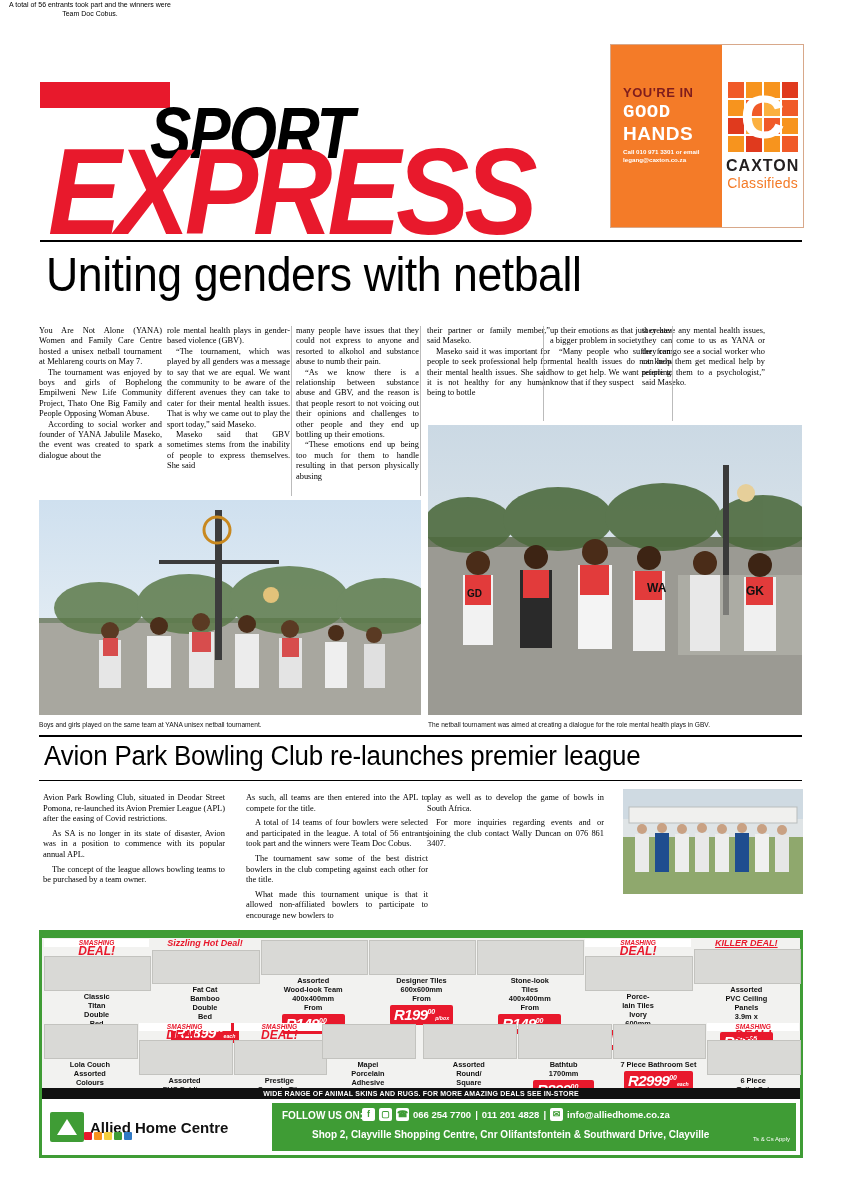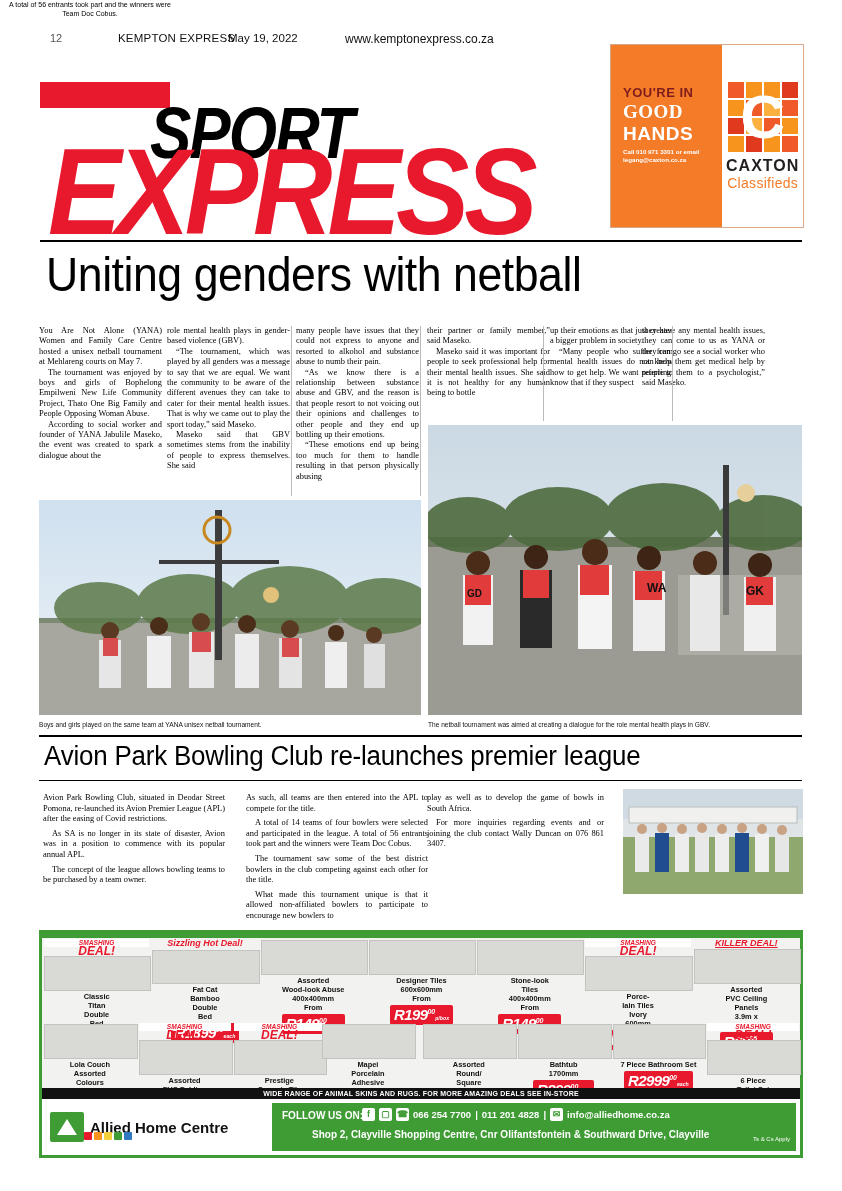--- a/index.html
+++ b/index.html
@@ -16,21 +16,21 @@
   .sportwrap{position:absolute;left:40px;top:50px;width:560px;height:180px;}
   .redbar{position:absolute;left:0px;top:32px;width:130px;height:26px;background:#e8192c;}
   .sportword{position:absolute;left:110px;top:48px;font-family:"Liberation Sans",sans-serif;font-weight:bold;font-style:italic;font-size:62px;letter-spacing:-2px;line-height:62px;color:#000;transform:scaleY(1.15);transform-origin:left top;}
   .expressword{position:absolute;left:8px;top:80px;font-family:"Liberation Sans",sans-serif;font-weight:bold;font-style:italic;font-size:110px;line-height:110px;letter-spacing:-5px;color:#e8192c;transform:scaleY(1.12);transform-origin:left top;}
 
   
   .caxad{position:absolute;left:610px;top:44px;width:192px;height:182px;border:1px solid #d8a88a;background:#fff;display:flex;}
   .caxleft{width:58%;background:#f47b28;position:relative;}
   .caxright{width:42%;background:#fff;position:relative;display:flex;flex-direction:column;align-items:center;justify-content:center;}
   .caxl1{position:absolute;left:12px;top:40px;color:#7f1d1d;font-family:"Liberation Sans",sans-serif;font-weight:bold;font-size:13px;letter-spacing:.5px;}
-  .caxl2{position:absolute;left:12px;top:56px;color:#fff;font-family:Liberation Serif, serif;font-weight:bold;font-size:19px;letter-spacing:.5px;}
+  .caxl2{position:absolute;left:12px;top:56px;color:#fff;font-family:Liberation Mono, monospace;font-weight:bold;font-size:19px;letter-spacing:.5px;}
   .caxl3{position:absolute;left:12px;top:78px;color:#fff;font-family:"Liberation Sans",sans-serif;font-weight:bold;font-size:19px;letter-spacing:.5px;}
   .caxsmall{position:absolute;left:12px;top:103px;width:95px;color:#fff;font-family:"Liberation Sans",sans-serif;font-weight:bold;font-size:6.2px;line-height:8px;}
   .cgrid{width:70px;height:70px;display:grid;grid-template-columns:repeat(4,1fr);grid-template-rows:repeat(4,1fr);gap:2px;position:relative;}
   .cgrid i{display:block;}
   .cletter{position:absolute;left:0;top:0;width:70px;height:70px;display:flex;align-items:center;justify-content:center;font-family:"Liberation Sans",sans-serif;font-weight:bold;font-size:62px;color:#fff;line-height:1;}
   .caxname{font-family:"Liberation Sans",sans-serif;font-weight:bold;font-size:16px;letter-spacing:1px;color:#231f20;margin-top:5px;}
   .caxsub{font-family:"Liberation Sans",sans-serif;font-size:14px;color:#f47b28;letter-spacing:.3px;}
 
   .rule{position:absolute;background:#000;}
   .rule-top{left:40px;top:240px;width:762px;height:2px;}
@@ -99,26 +99,20 @@
   .socials{position:absolute;left:90px;top:5px;display:flex;align-items:center;gap:4px;font-family:"Liberation Sans",sans-serif;font-weight:bold;font-size:9.5px;}
   .sico{width:13px;height:13px;background:#fff;color:#3f9c35;border-radius:2px;font-size:9px;line-height:13px;text-align:center;display:inline-block;}
   .addr{position:absolute;left:40px;top:26px;font-family:"Liberation Sans",sans-serif;font-weight:bold;font-size:10px;}
   .tcs{position:absolute;right:6px;bottom:9px;font-family:"Liberation Sans",sans-serif;font-size:6px;}
 </style>
 </head>
 <body>
 
 <div class="page">
 
-  <div class="topbar">
-    <span class="pgnum">12</span>
-    <span class="pubname">KEMPTON EXPRESS</span>
-    <span class="pubdate">May 19, 2022</span>
-    <span class="weburl">www.kemptonexpress.co.za</span>
-  </div>
 
   <div class="sportwrap">
     <div class="redbar"></div>
     <div class="sportword">SPORT</div>
     <div class="expressword">EXPRESS</div>
   </div>
 
   <div class="caxad">
     <div class="caxleft">
       <div class="caxl1">YOU'RE IN</div>
@@ -352,21 +346,21 @@
             <div>Bamboo</div>
             <div>Double</div>
             <div>Bed</div>
           </div>
           <div style="text-align: center; margin-top: 2px;"><span class="pricetag"><span class="big">R1899</span><span class="cents">00</span><span class="unit">each</span></span></div>
         </div>
         <div class="prodcell" style="left: 218.571px; top: 6px; width: 105.286px; height: 78px;">
           <div class="swatch" style="width: 100%; height: 32.76px; margin: 1px 0px;"></div>
           <div class="prodtitle">
             <div>Assorted</div>
-            <div>Wood-look Abuse</div>
+            <div>Wood-look Team</div>
             <div>400x400mm</div>
             <div>From</div>
           </div>
           <div style="text-align: center; margin-top: 2px;"><span class="pricetag"><span class="big">R149</span><span class="cents">00</span><span class="unit">p/box</span></span></div>
         </div>
         <div class="prodcell" style="left: 326.857px; top: 6px; width: 105.286px; height: 78px;">
           <div class="swatch" style="width: 100%; height: 32.76px; margin: 1px 0px;"></div>
           <div class="prodtitle">
             <div>Designer Tiles</div>
             <div>600x600mm</div>

